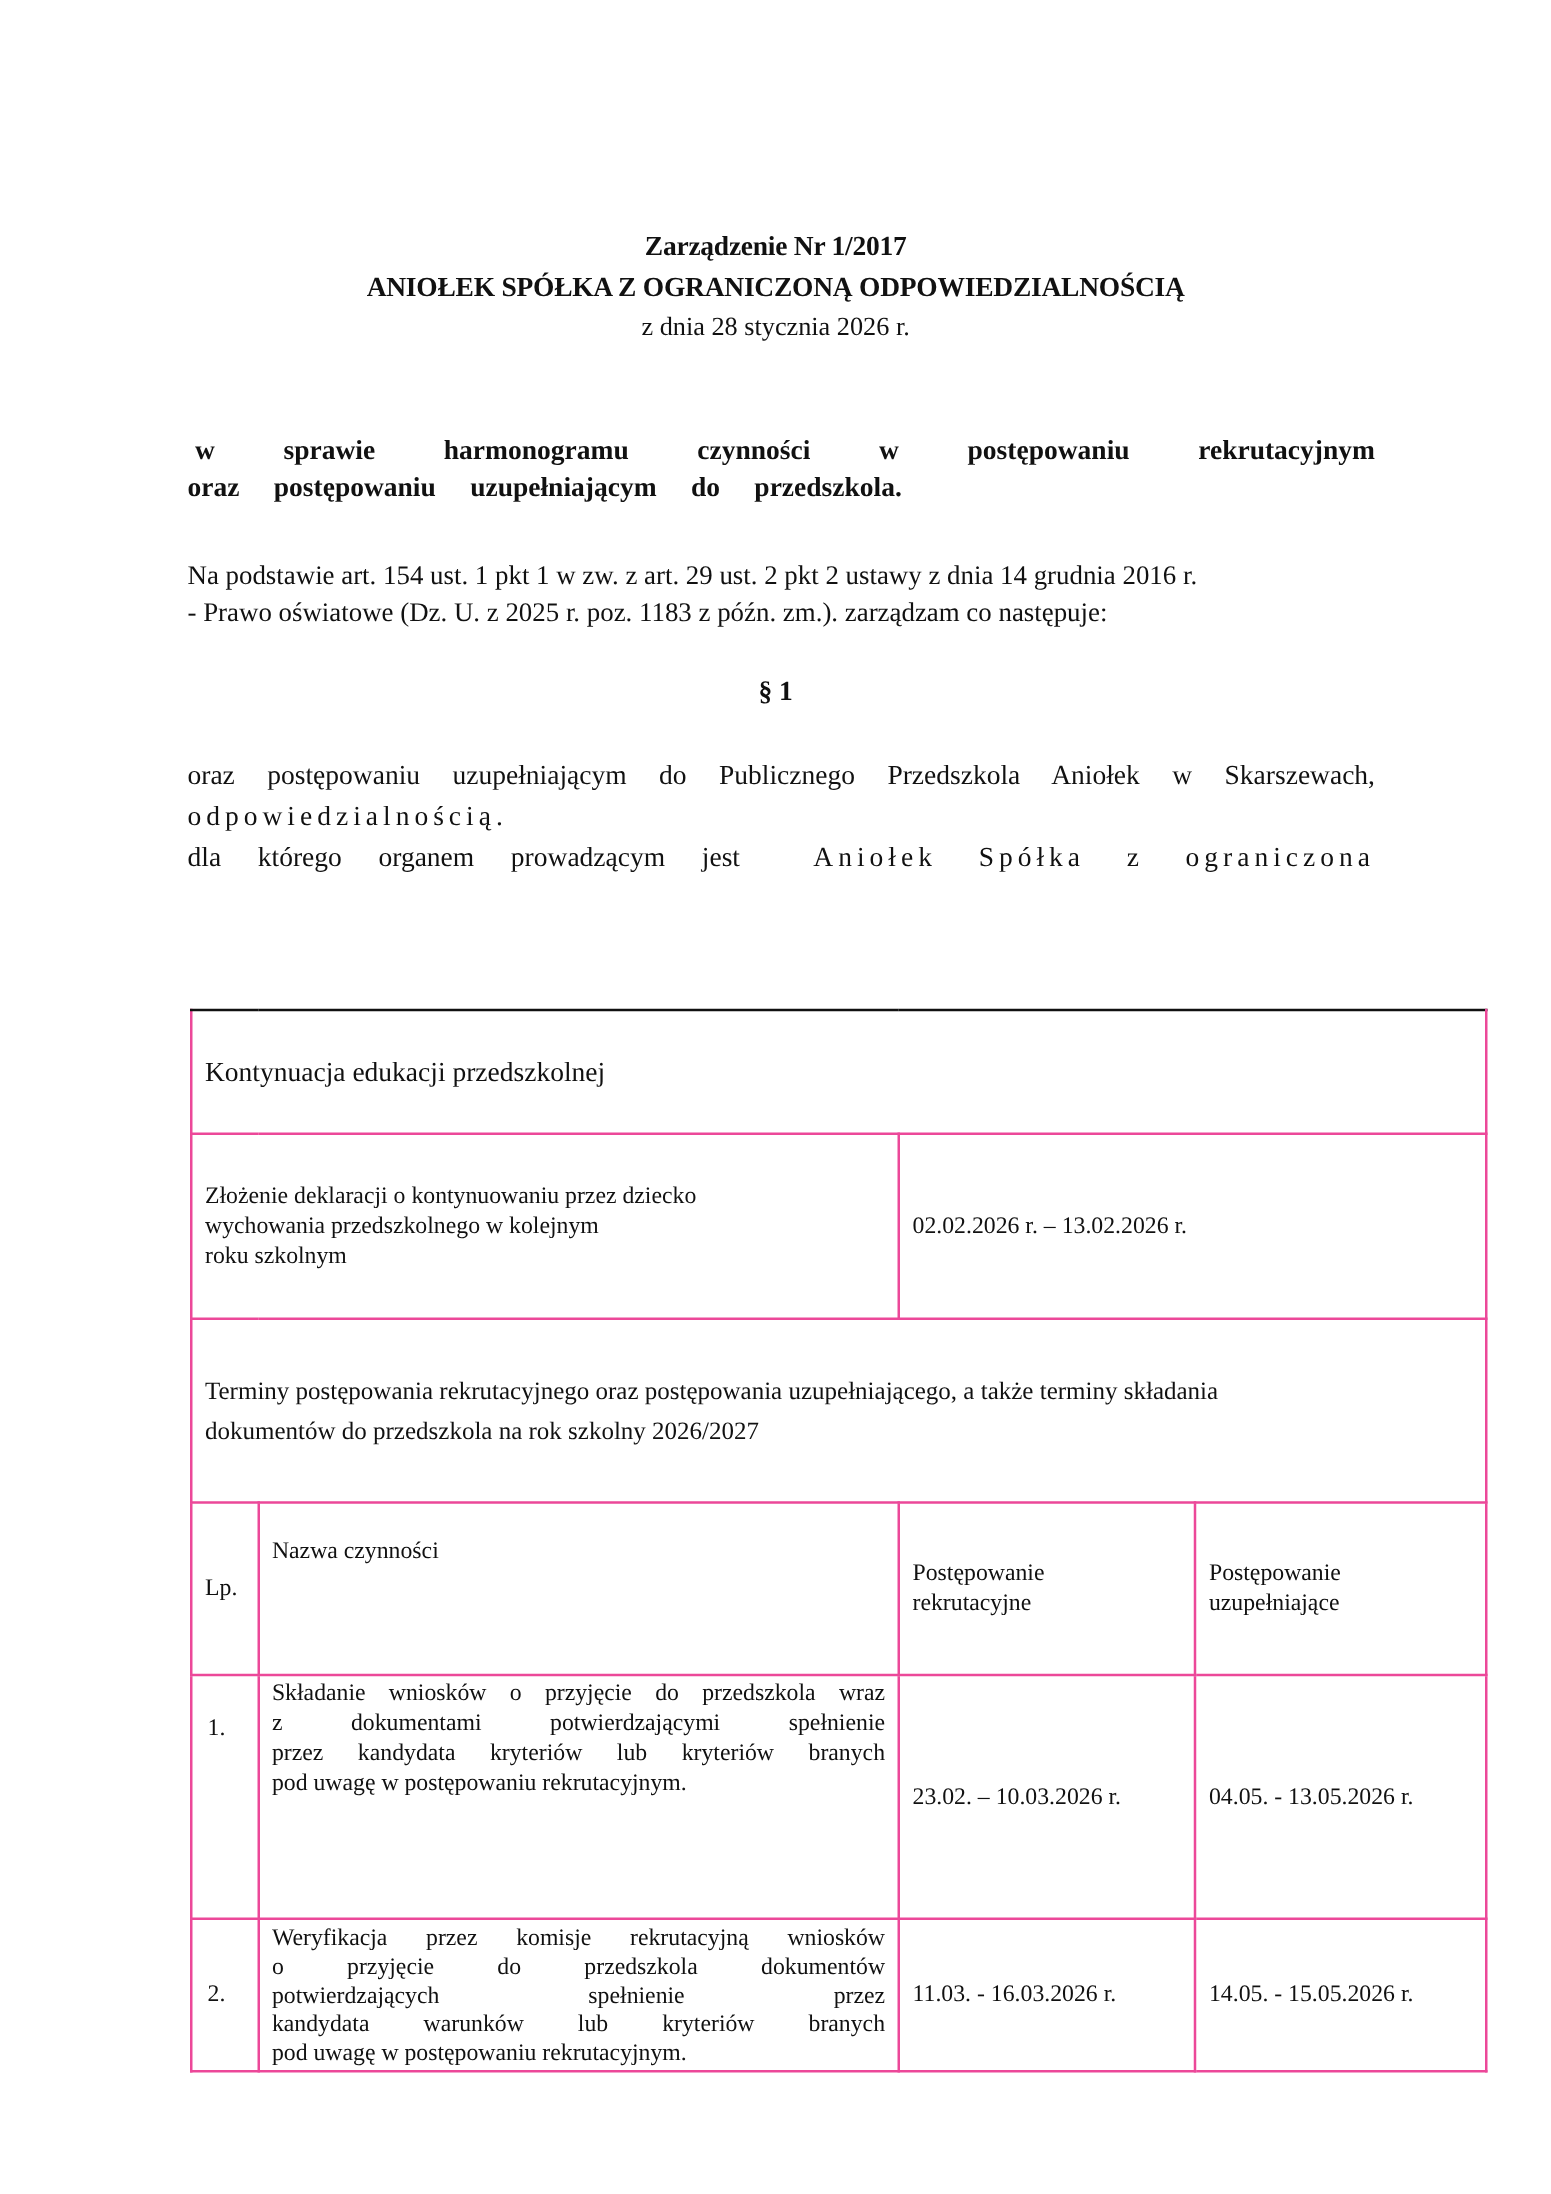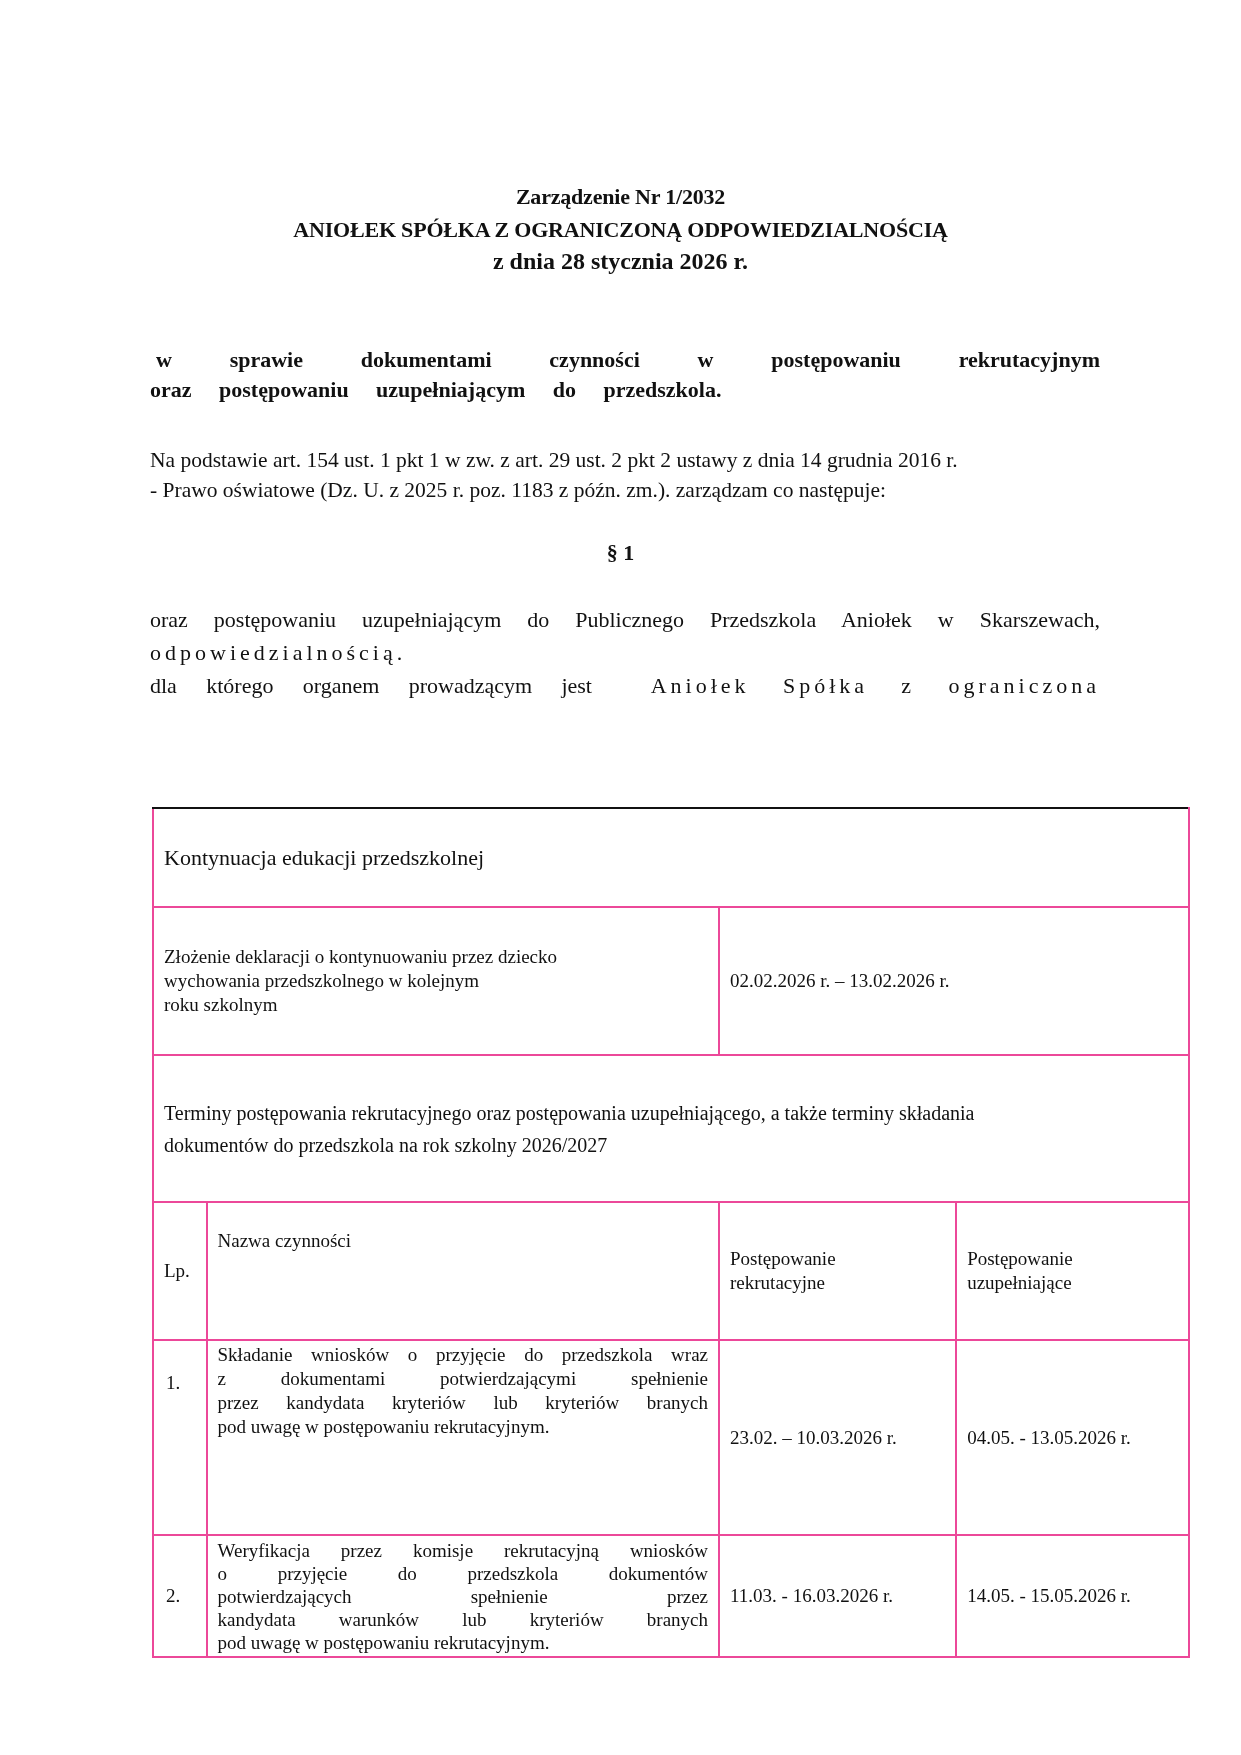--- a/index.html
+++ b/index.html
@@ -2,21 +2,21 @@
 <html><head>
 <meta charset="utf-8">
 <style>
   html, body { margin: 0; padding: 0; background: #ffffff; }
   body { width: 1241px; height: 1755px; position: relative; overflow: hidden;
          font-family: "Liberation Serif", "DejaVu Serif", serif; color: #111; }
   .page { position: absolute; left: 0; top: 0; width: 1241px; height: 1755px; }
 
   .title-block { position: absolute; left: 0; width: 1241px; top: 180px; text-align: center; }
   .title-block .t { font-weight: bold; font-size: 22px; line-height: 33px; letter-spacing: -0.2px; }
-  .title-block .d { font-size: 24px; line-height: 30px; font-weight: bold; }
+  .title-block .d { font-size: 21px; line-height: 30px; }
 
   .subject { position: absolute; left: 150px; width: 950px; top: 345px; font-weight: bold;
              font-size: 22px; line-height: 30px; }
   .subject .l1 { display: flex; justify-content: space-between; }
   .subject .l2 { word-spacing: 22px; }
 
   .basis { position: absolute; left: 150px; width: 960px; top: 445px; font-size: 21.5px; line-height: 30px; }
 
   .para-sign { position: absolute; left: 0; width: 1241px; top: 540px; text-align: center;
                font-weight: bold; font-size: 22px; }
@@ -50,30 +50,30 @@
   .nm .jl.end { text-align-last: left; }
   .lp-cell { text-align: left; padding-left: 12px !important; }
   .r1 .lp-cell { vertical-align: top; padding-top: 30px; }
 </style>
 </head>
 <body>
 
 <div class="page">
 
   <div class="title-block">
-    <div class="t">Zarządzenie Nr 1/2032</div>
+    <div class="t">Zarządzenie Nr 1/2017</div>
     <div class="t">ANIOŁEK SPÓŁKA Z OGRANICZONĄ ODPOWIEDZIALNOŚCIĄ</div>
     <div class="d">z dnia 28 stycznia  2026 r.</div>
   </div>
 
   <div class="subject">
     <div class="l1">
       <span style="padding-left:6px">w</span>
       <span>sprawie</span>
-      <span>dokumentami</span>
+      <span>harmonogramu</span>
       <span>czynności</span>
       <span>w</span>
       <span>postępowaniu</span>
       <span>rekrutacyjnym</span>
     </div>
     <div class="l2">oraz postępowaniu uzupełniającym do przedszkola.</div>
   </div>
 
   <div class="basis">
     <div>Na podstawie art. 154 ust. 1 pkt 1 w zw. z art. 29 ust. 2 pkt 2 ustawy z dnia 14 grudnia 2016 r.</div>

